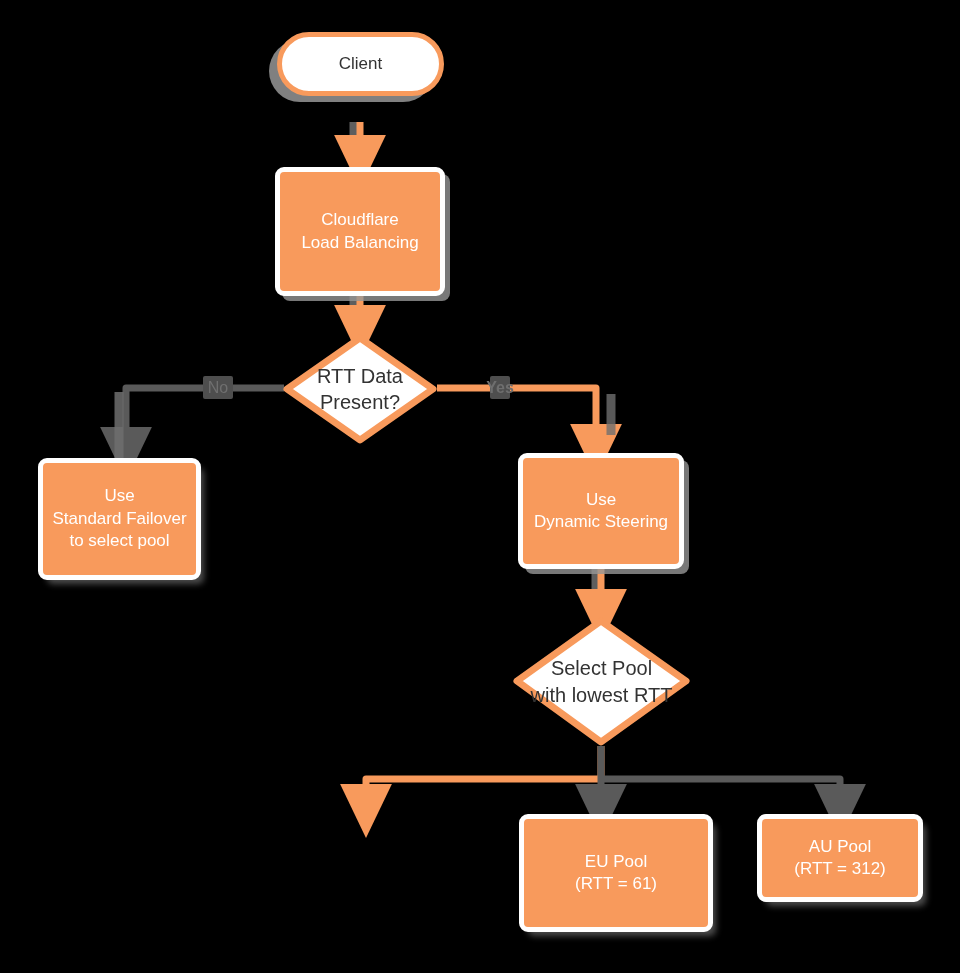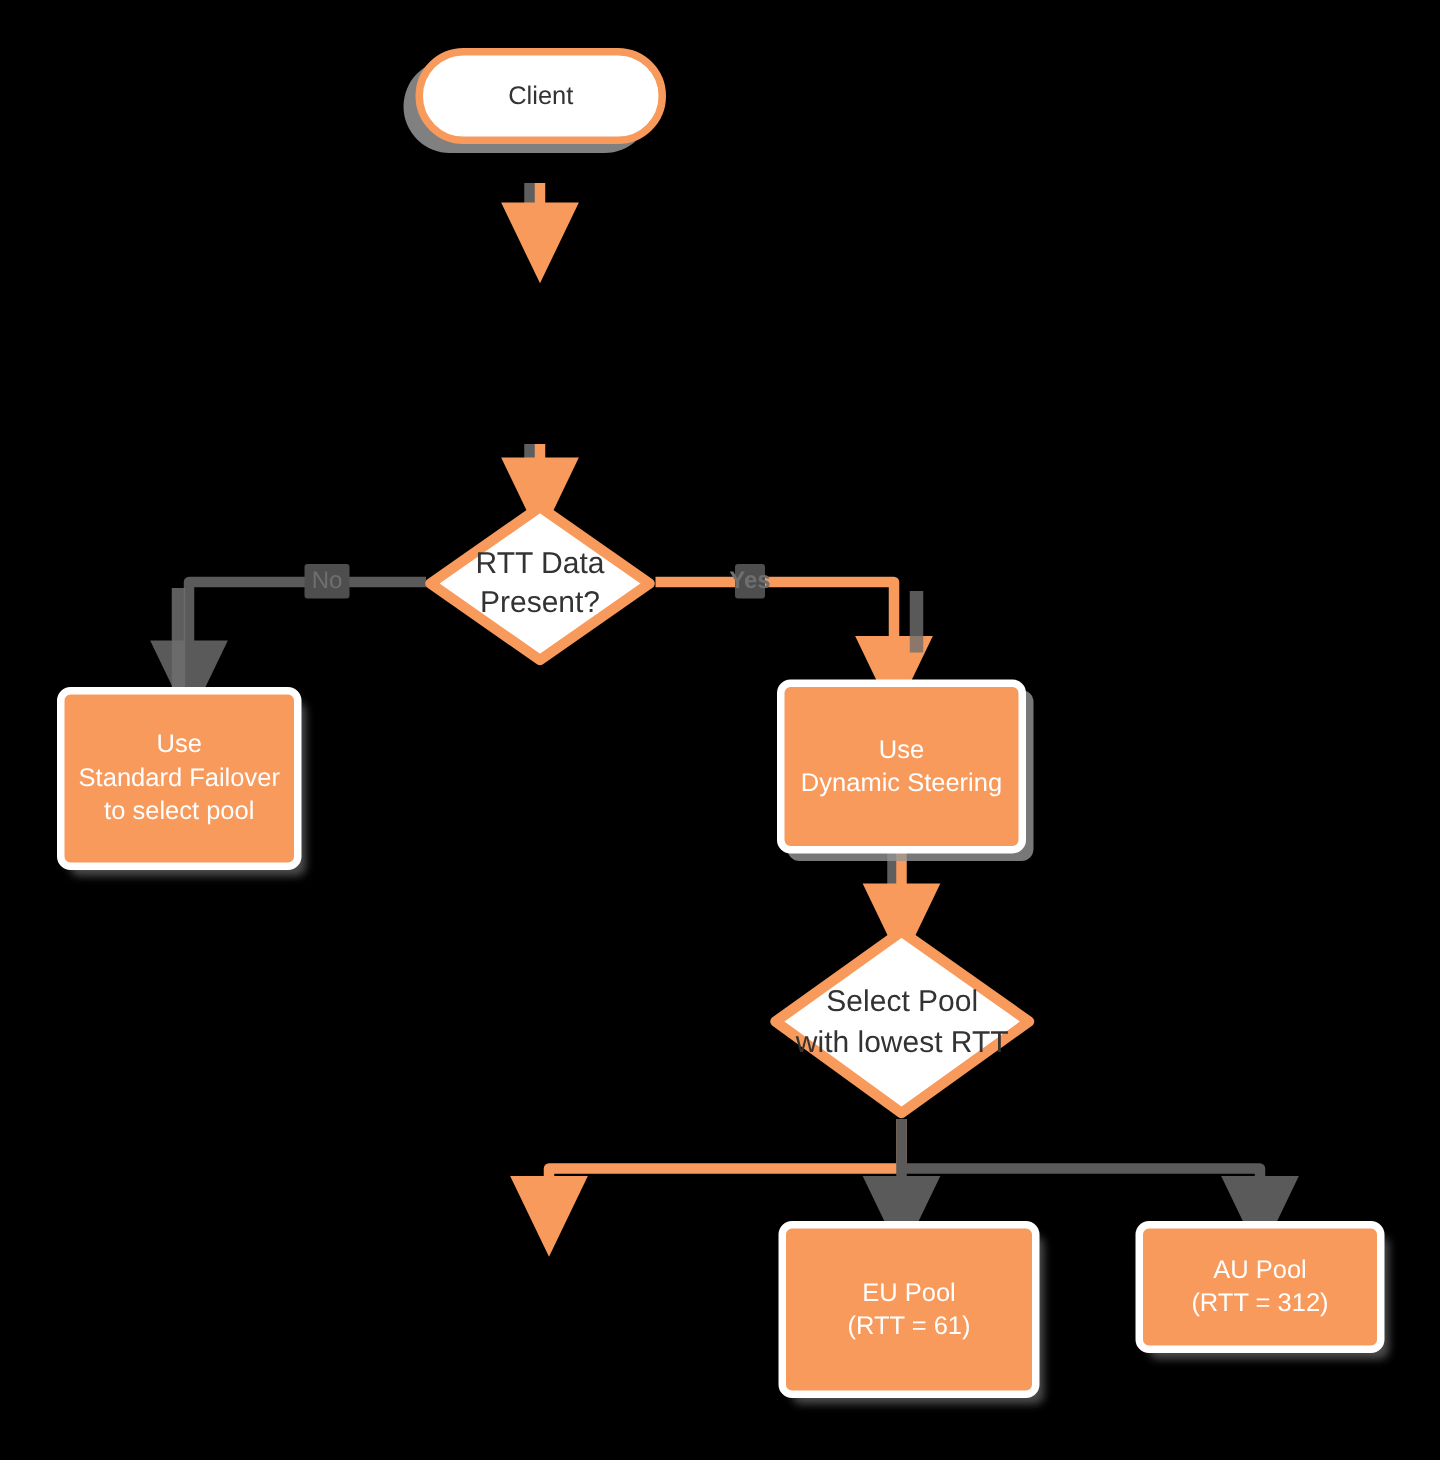--- a/index.html
+++ b/index.html
@@ -134,20 +134,26 @@
     <path d="M601,746 L601,812" stroke="#5a5a5a" stroke-width="7" fill="none" marker-end="url(#arrow-gray)"></path>
 
     
     <path d="M601,779 L840,779 L840,812" stroke="#5a5a5a" stroke-width="7" fill="none" stroke-linejoin="round" marker-end="url(#arrow-gray)"></path>
   </svg>
 
   <div class="node stadium" style="left:277px; top:32px; width:167px; height:64px;">
     <span>Client</span>
   </div>
 
+  <div class="node process" style="left:275px; top:167px; width:170px; height:129px;">
+    <div>
+      <span class="l2">Cloudflare</span>
+      <span class="l2">Load Balancing</span>
+    </div>
+  </div>
 
   <div class="diamond-wrap" style="left:281px; top:332px; width:158px; height:114px;">
     <svg width="158" height="114" viewBox="0 0 158 114" xmlns="http://www.w3.org/2000/svg">
       <polygon points="79,6 152,57 79,108 6,57" fill="#ffffff" stroke="#f89a5c" stroke-width="7" stroke-linejoin="round"></polygon>
     </svg>
     <div class="diamond-label">
       <div>
         <span class="l2">RTT Data</span>
         <span class="l2">Present?</span>
       </div>
@@ -175,21 +181,21 @@
     </svg>
     <div class="diamond-label">
       <div>
         <span class="l2">Select Pool</span>
         <span class="l2">with lowest RTT</span>
       </div>
     </div>
   </div>
 
 
-  <div class="node process shadow-light" style="left:519px; top:814px; width:174px; height:118px;">
+  <div class="node process shadow-light" style="left:519px; top:814px; width:194px; height:118px;">
     <div>
       <span class="l2">EU Pool</span>
       <span class="l2">(RTT = 61)</span>
     </div>
   </div>
 
   <div class="node process shadow-light" style="left:757px; top:814px; width:166px; height:88px;">
     <div>
       <span class="l2">AU Pool</span>
       <span class="l2">(RTT = 312)</span>

